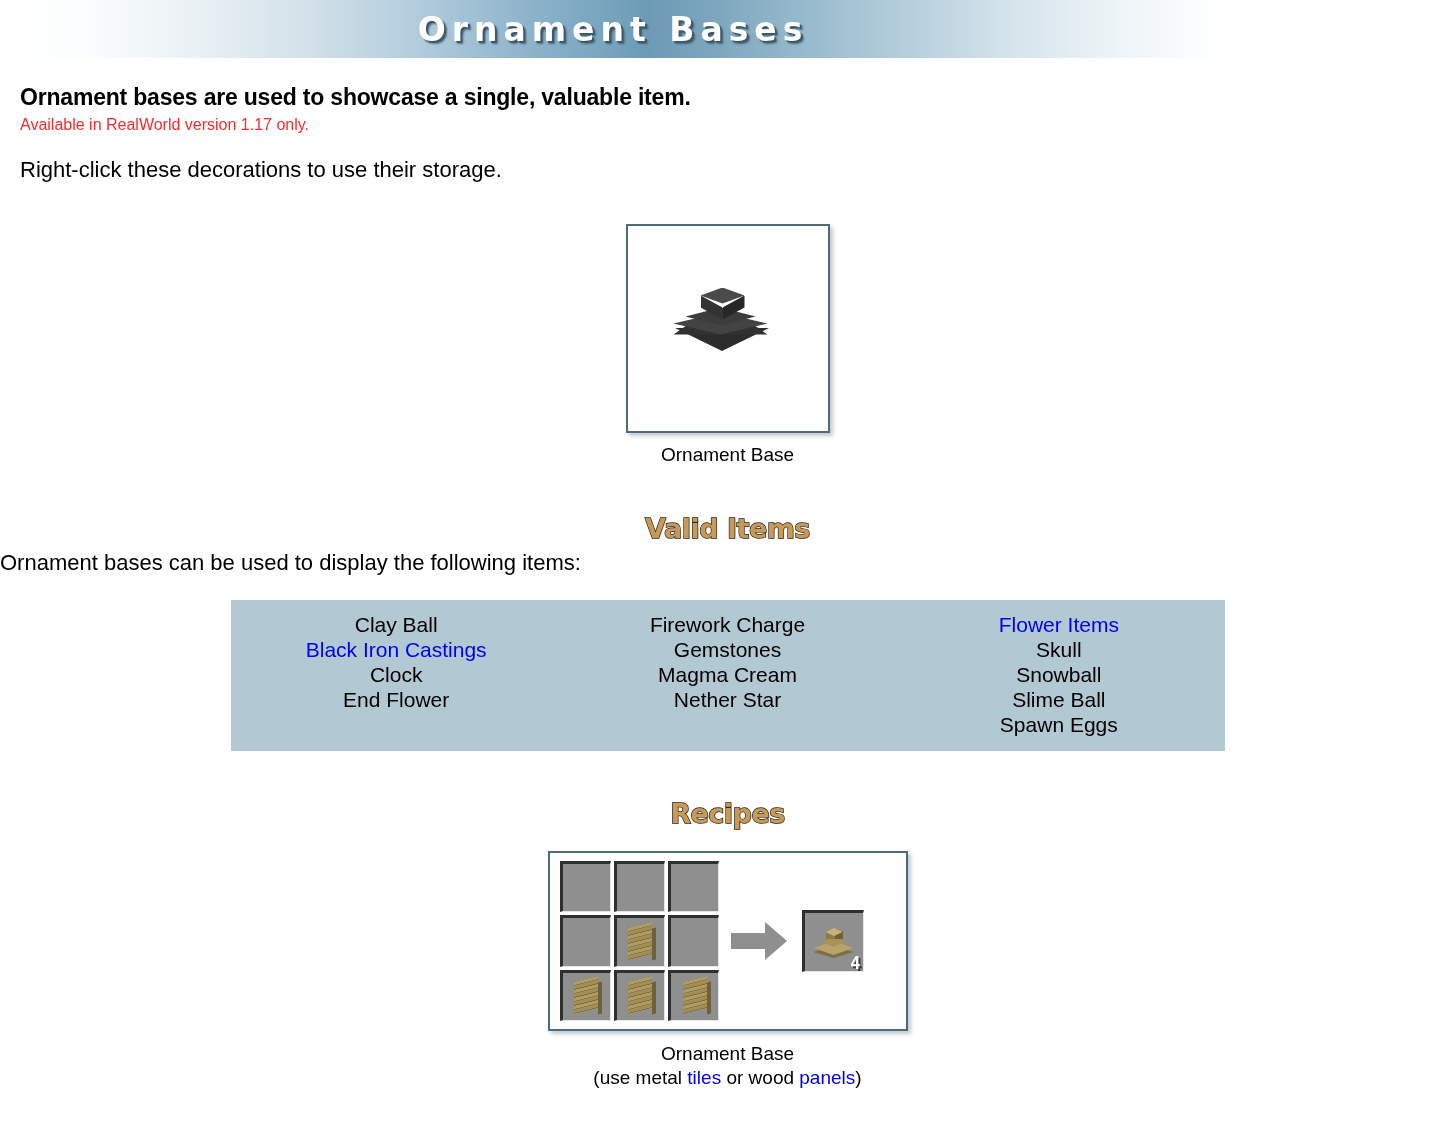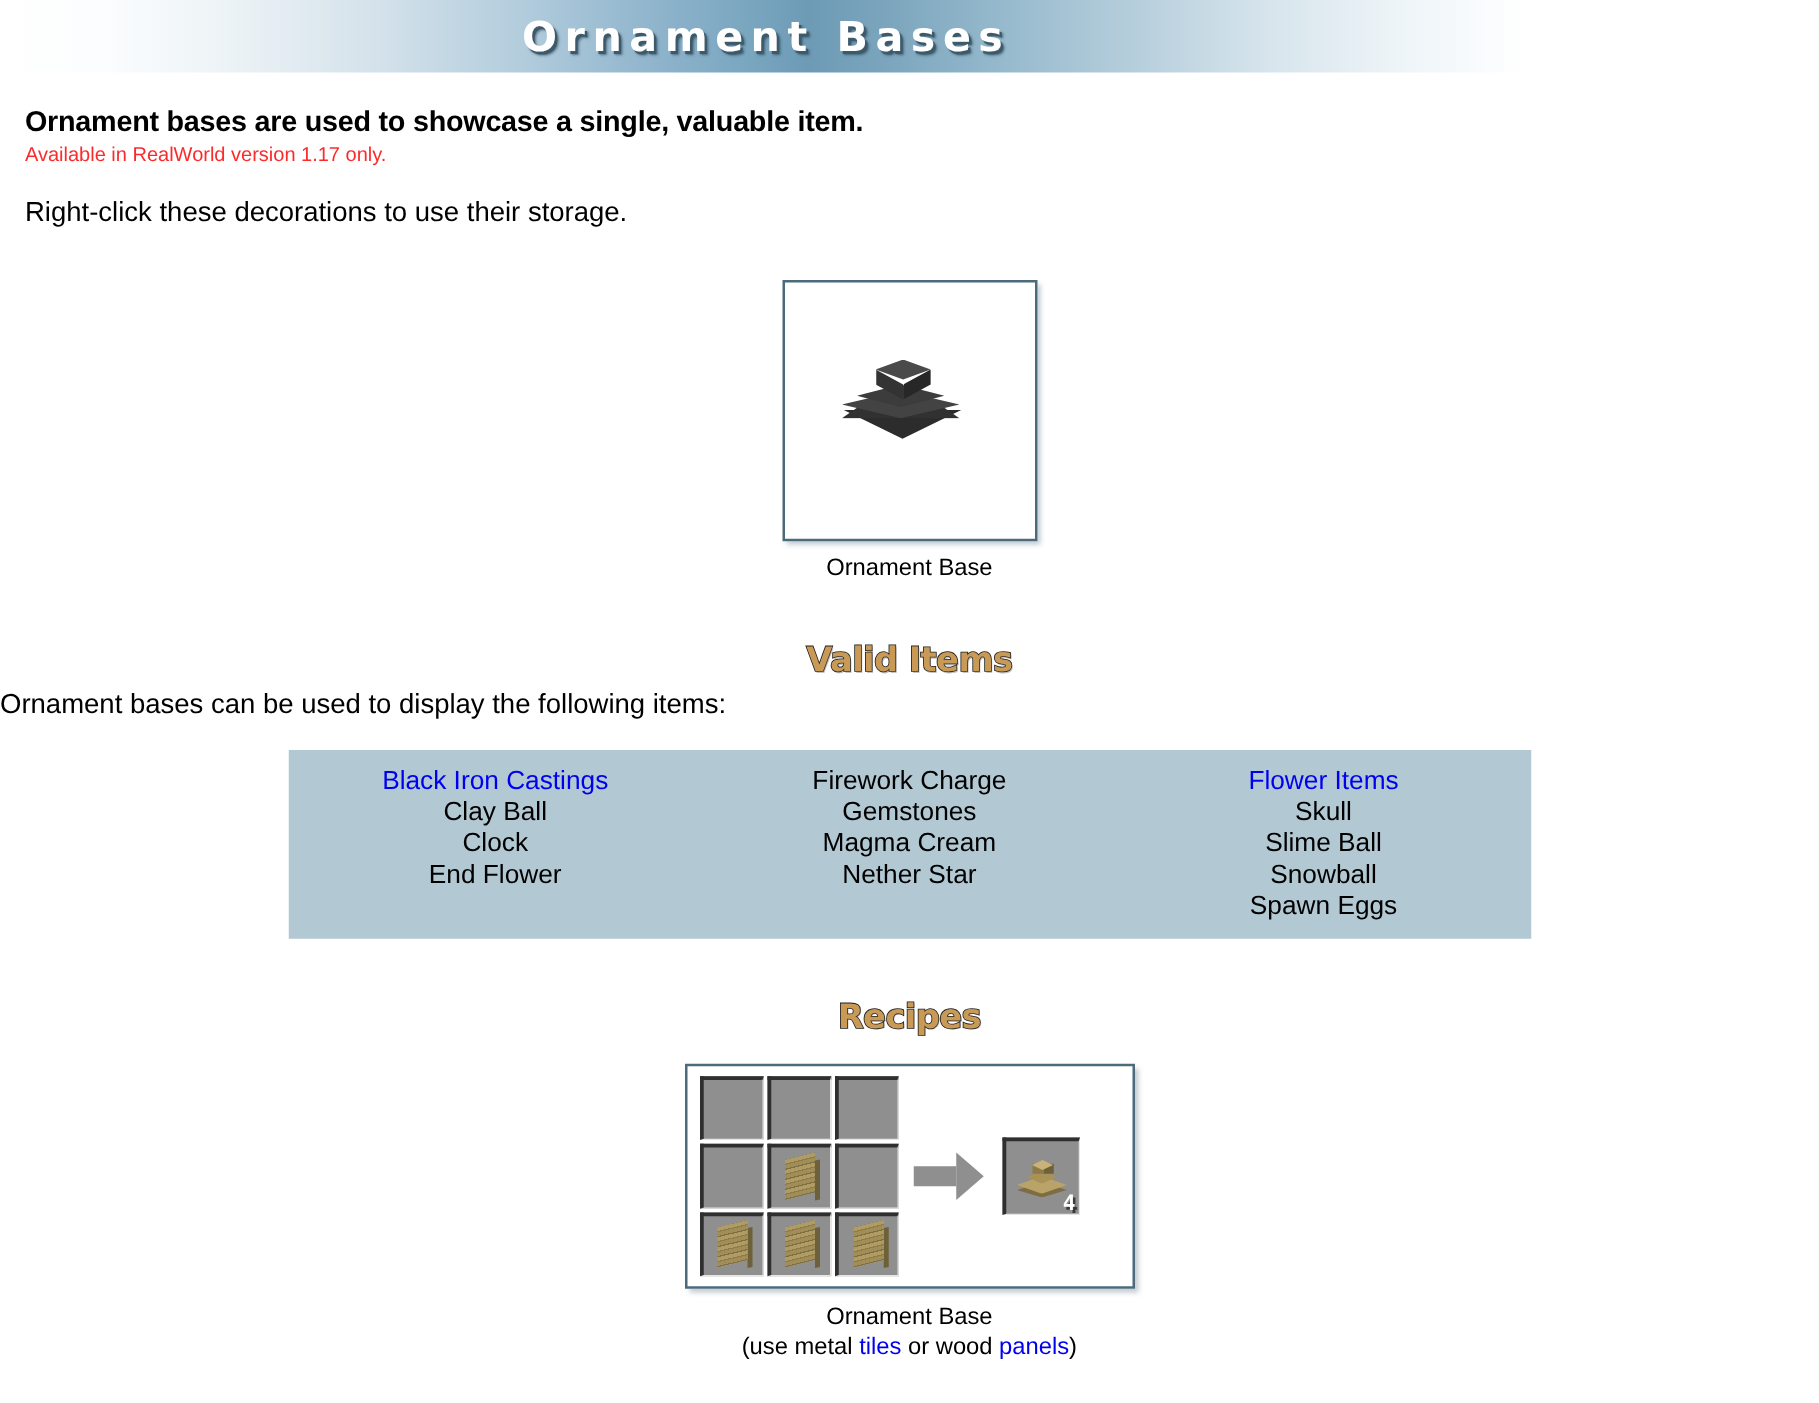--- a/index.html
+++ b/index.html
@@ -399,36 +399,36 @@
     </div>
   </div>
   <div class="showcase-caption">Ornament Base</div>
 </div>
 
 <h2 class="section-heading" id="valid-items-heading">Valid Items</h2>
 <p class="section-subtext">Ornament bases can be used to display the following items:</p>
 
 <div class="items-panel">
   <div class="items-col">
+    <div class="item-entry">Clay Ball</div>
     <div class="item-entry link">Black Iron Castings</div>
-    <div class="item-entry">Clay Ball</div>
     <div class="item-entry">Clock</div>
     <div class="item-entry">End Flower</div>
   </div>
   <div class="items-col">
     <div class="item-entry">Firework Charge</div>
     <div class="item-entry">Gemstones</div>
     <div class="item-entry">Magma Cream</div>
     <div class="item-entry">Nether Star</div>
   </div>
   <div class="items-col">
     <div class="item-entry link">Flower Items</div>
     <div class="item-entry">Skull</div>
+    <div class="item-entry">Snowball</div>
     <div class="item-entry">Slime Ball</div>
-    <div class="item-entry">Snowball</div>
     <div class="item-entry">Spawn Eggs</div>
   </div>
 </div>
 
 <h2 class="section-heading" id="recipes-heading">Recipes</h2>
 
 <div class="recipe-wrap">
   <div class="recipe-frame">
 
     <div class="craft-grid">

